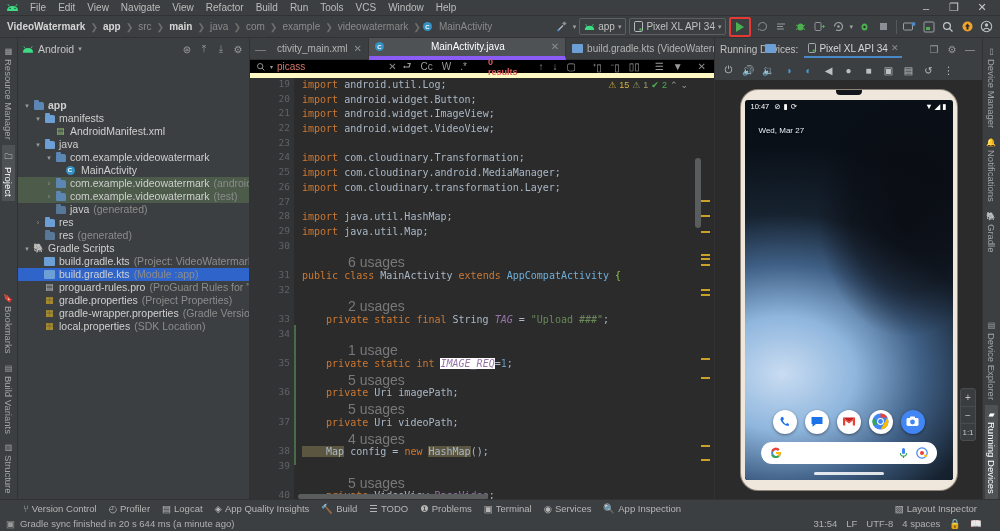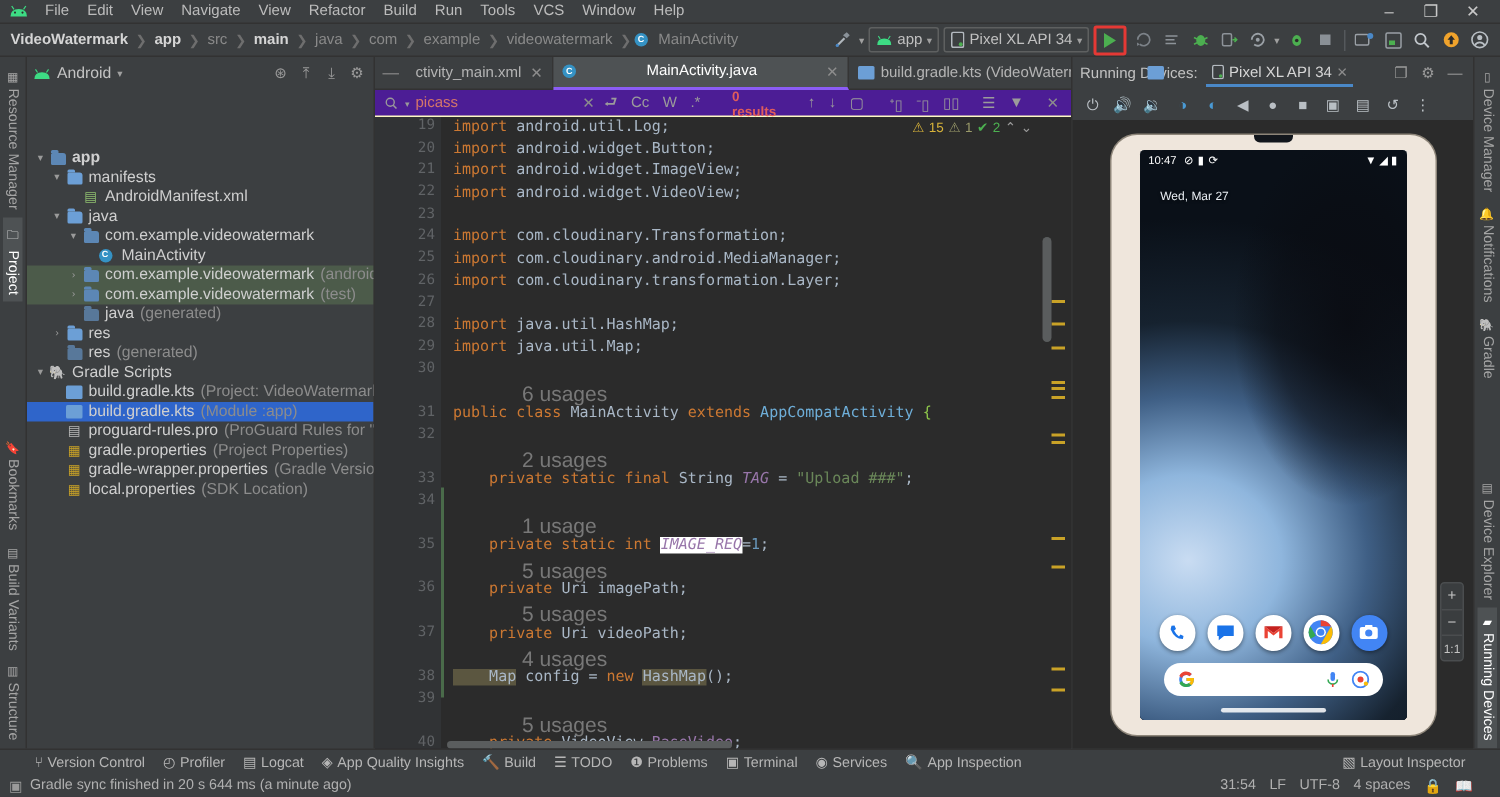--- a/index.html
+++ b/index.html
@@ -70,27 +70,27 @@
   .folder.blue { background:#6c9fd6; }
   .folder.blue2 { background:#5c87b5; }
   .folder::before { content:""; position:absolute; top:-2px; left:0; width:5px; height:2px; background:inherit; border-radius:1px 1px 0 0; }
 
   
   .editor { flex:1 1 auto; display:flex; flex-direction:column; min-width:0; background:#2b2b2b; }
   .tabrow { height:22px; background:#3c3f41; display:flex; align-items:center; flex:0 0 22px;
             border-bottom:1px solid #323232; }
   .etab { height:22px; display:flex; align-items:center; gap:4px; padding:0 6px; font-size:10px;
           color:#b4b4b4; white-space:nowrap; border-right:1px solid #353535; }
-  .etab.active { background:#4e5254; color:#ffffff; border-bottom:2px solid #8b5cf6;gap:44px; }
+  .etab.active { background:#4e5254; color:#ffffff; border-bottom:4px solid #8b5cf6;gap:44px; }
   .etab .x { color:#8d8d8d; font-size:10px; margin-left:2px; }
   .tabrow-end { margin-left:auto; display:flex; align-items:center; gap:2px; padding-right:3px; }
   .gradle-ico { width:11px; height:9px; background:#6c9fd6; border-radius:1px; position:relative; }
 
-  .findbar { height:18px; background:#4c1d95; display:flex; align-items:center; gap:5px;
-             padding:0 6px; flex:0 0 18px; border-bottom:1px solid #fef9c3; font-size:10px; }
+  .findbar { height:18px; background:#000000; display:flex; align-items:center; gap:5px;
+             padding:0 6px; flex:0 0 18px; border-bottom:5px solid #fef9c3; font-size:10px; }
   .find-field { display:flex; align-items:center; gap:4px; width:270px; }
   .find-text { color:#d4766a; }
   .find-ctl { color:#9b9b9b; font-size:10px; padding:0 2px; }
   .results { color:#e05c5c; font-size:9px; font-weight:bold; }
 
   .codewrap { flex:1 1 auto; display:flex; min-height:0; position:relative; overflow:hidden; background:#2b2b2b; }
   .gutter { width:44px; flex:0 0 44px; background:#313335; text-align:right; padding-right:4px;
             font-family:"DejaVu Sans Mono", monospace; font-size:9.5px; color:#606366; }
   .code { flex:1 1 auto; font-family:"DejaVu Sans Mono", monospace; font-size:10px;
           line-height:14.7px; color:#a9b7c6; padding-left:8px; position:relative; overflow:hidden; }
@@ -114,21 +114,21 @@
   .dev-head { height:22px; display:flex; align-items:center; gap:6px; padding:0 5px; flex:0 0 22px; font-size:10px; }
   .dev-title { color:#c2c2c2; }
   .dev-tab { display:flex; align-items:center; gap:3px; color:#d6d6d6; padding:2px 4px;
              border-bottom:2px solid #4a88c7; }
   .dev-head-end { margin-left:auto; display:flex; align-items:center; gap:4px; }
   .dev-toolbar { height:20px; display:flex; align-items:center; gap:7px; padding:0 7px; flex:0 0 20px; }
   .dev-tb-ico { width:13px; height:13px; display:flex; align-items:center; justify-content:center;
                 color:#b9bfc4; font-size:10px; }
   .dev-stage { flex:1 1 auto; background:#2b2b2b; position:relative; display:flex;
                align-items:center; justify-content:center; min-height:0; overflow:hidden; }
-  .phone { width:216px; height:400px; background:#efe6dc; border-radius:17px; padding:10px 19px;
+  .phone { width:216px; height:400px; background:#efe6dc; border-radius:17px; padding:10px 4px;
            position:relative; box-shadow:0 0 0 1px #8d8579; }
   .phone-screen { width:100%; height:100%; border-radius:3px; overflow:hidden; position:relative;
                   background:linear-gradient(160deg,#0b1420 0%,#16202c 35%,#0a0f18 100%); }
   .wall { position:absolute; inset:0; background:
       radial-gradient(ellipse 140% 60% at 18% 72%, #c9dcf2 0%, #8fb6dd 25%, #3f5f85 48%, #16222f 70%, #0a1018 100%),
       linear-gradient(180deg,#dfe7ef 0%,#a9c2dc 18%,#1b2734 55%,#070b11 100%); }
   .wall::after { content:""; position:absolute; inset:0;
       background:radial-gradient(ellipse 60% 45% at 78% 30%, rgba(10,12,18,.92) 0%, rgba(10,12,18,.55) 45%, rgba(0,0,0,0) 72%); }
   .statusbar-p { position:absolute; top:0; left:0; right:0; height:13px; display:flex; align-items:center;
                  padding:0 6px; font-size:7.5px; color:#ffffff; z-index:4; }

